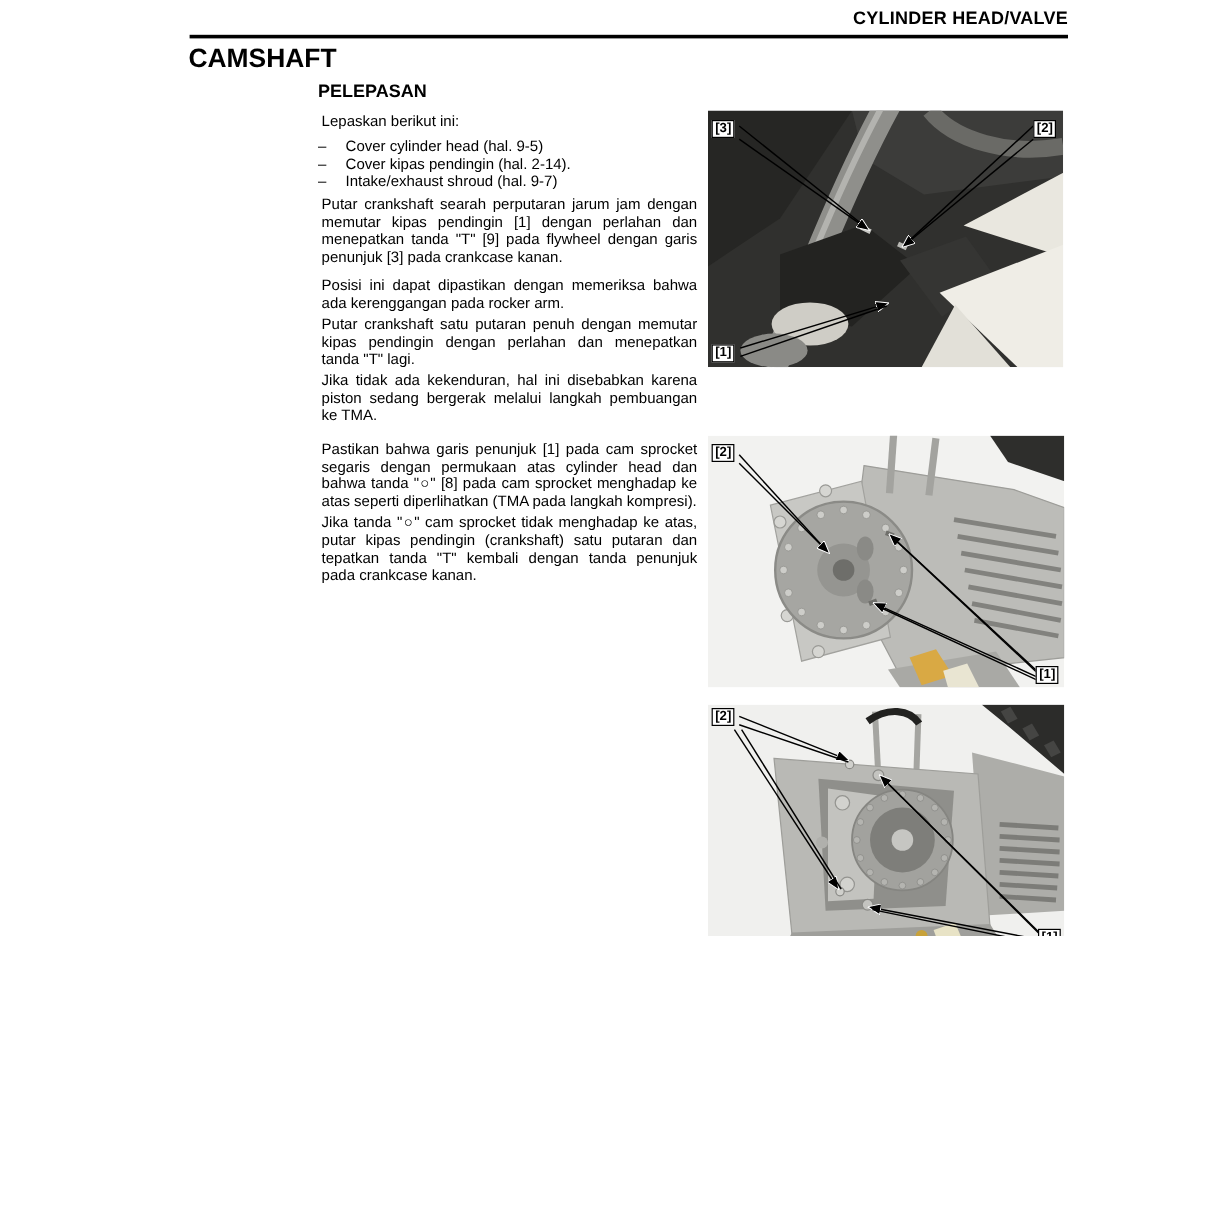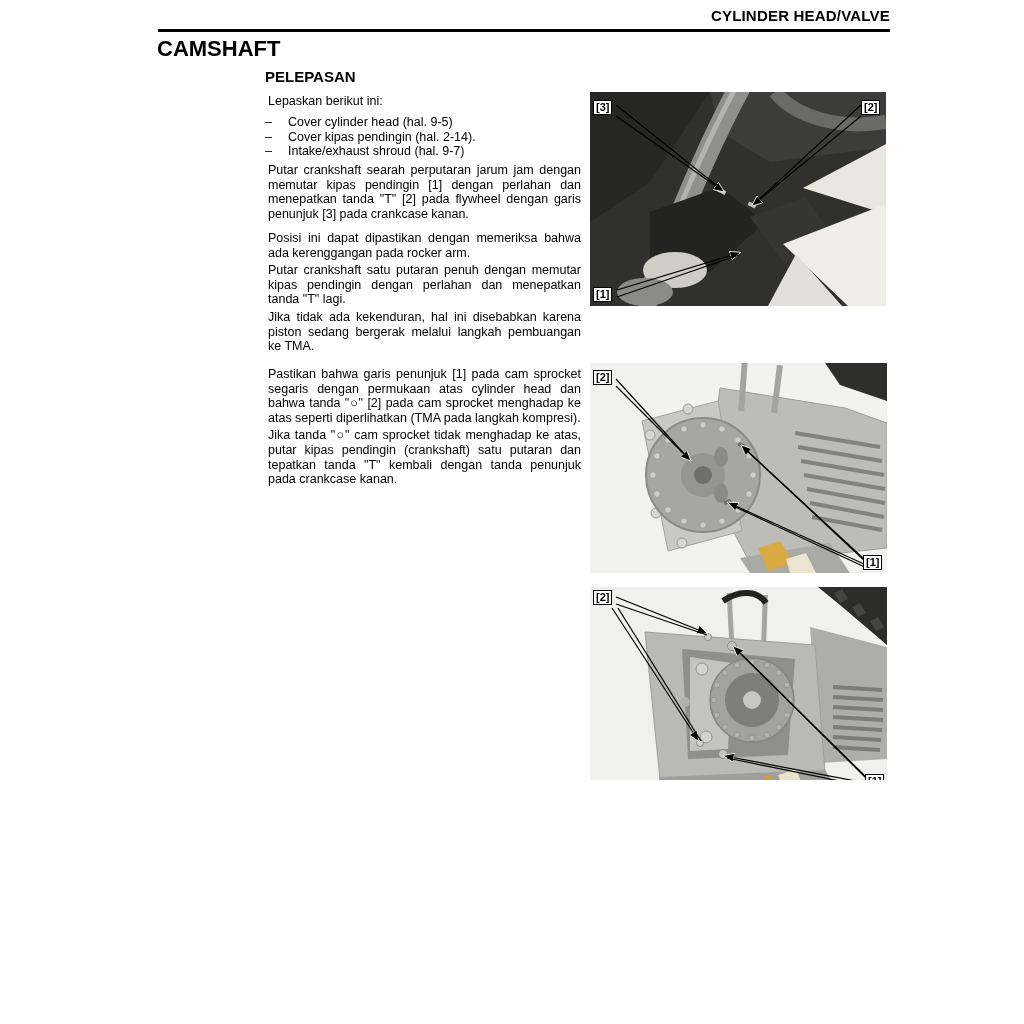--- a/index.html
+++ b/index.html
@@ -44,31 +44,31 @@
       <span class="dash">–</span>
       <span>Cover kipas pendingin (hal. 2-14).</span>
     </li>
     <li>
       <span class="dash">–</span>
       <span>Intake/exhaust shroud (hal. 9-7)</span>
     </li>
   </ul>
 
   <div class="tblock" style="top:160px;">
-    <p>Putar crankshaft searah perputaran jarum jam dengan memutar kipas pendingin [1] dengan perlahan dan menepatkan tanda "T" [2] pada flywheel dengan garis penunjuk [3] pada crankcase kanan.</p>
+    <p>Putar crankshaft searah perputaran jarum jam dengan memutar kipas pendingin [1] dengan perlahan dan menepatkan tanda "T" [9] pada flywheel dengan garis penunjuk [3] pada crankcase kanan.</p>
   </div>
 
   <div class="tblock" style="top:228px;">
     <p>Posisi ini dapat dipastikan dengan memeriksa bahwa ada kerenggangan pada rocker arm.</p>
     <p>Putar crankshaft satu putaran penuh dengan memutar kipas pendingin dengan perlahan dan menepatkan tanda "T" lagi.</p>
     <p>Jika tidak ada kekenduran, hal ini disebabkan karena piston sedang bergerak melalui langkah pembuangan ke TMA.</p>
   </div>
 
   <div class="tblock" style="top:364px;">
-    <p>Pastikan bahwa garis penunjuk [1] pada cam sprocket segaris dengan permukaan atas cylinder head dan bahwa tanda "○" [2] pada cam sprocket menghadap ke atas seperti diperlihatkan (TMA pada langkah kompresi).</p>
+    <p>Pastikan bahwa garis penunjuk [1] pada cam sprocket segaris dengan permukaan atas cylinder head dan bahwa tanda "○" [8] pada cam sprocket menghadap ke atas seperti diperlihatkan (TMA pada langkah kompresi).</p>
     <p>Jika tanda "○" cam sprocket tidak menghadap ke atas, putar kipas pendingin (crankshaft) satu putaran dan tepatkan tanda "T" kembali dengan tanda penunjuk pada crankcase kanan.</p>
   </div>
 
 
 
   <div class="fig" style="top:92px;width:296px;height:214px;">
     <svg width="296" height="214" viewBox="0 0 296 214">
       <defs>
         <marker id="ah1" markerWidth="11" markerHeight="9" refX="9" refY="4.5" orient="auto" markerUnits="userSpaceOnUse">
           <path d="M0,0 L11,4.5 L0,9 z" fill="#000" stroke="#fff" stroke-width="0.8"></path>

